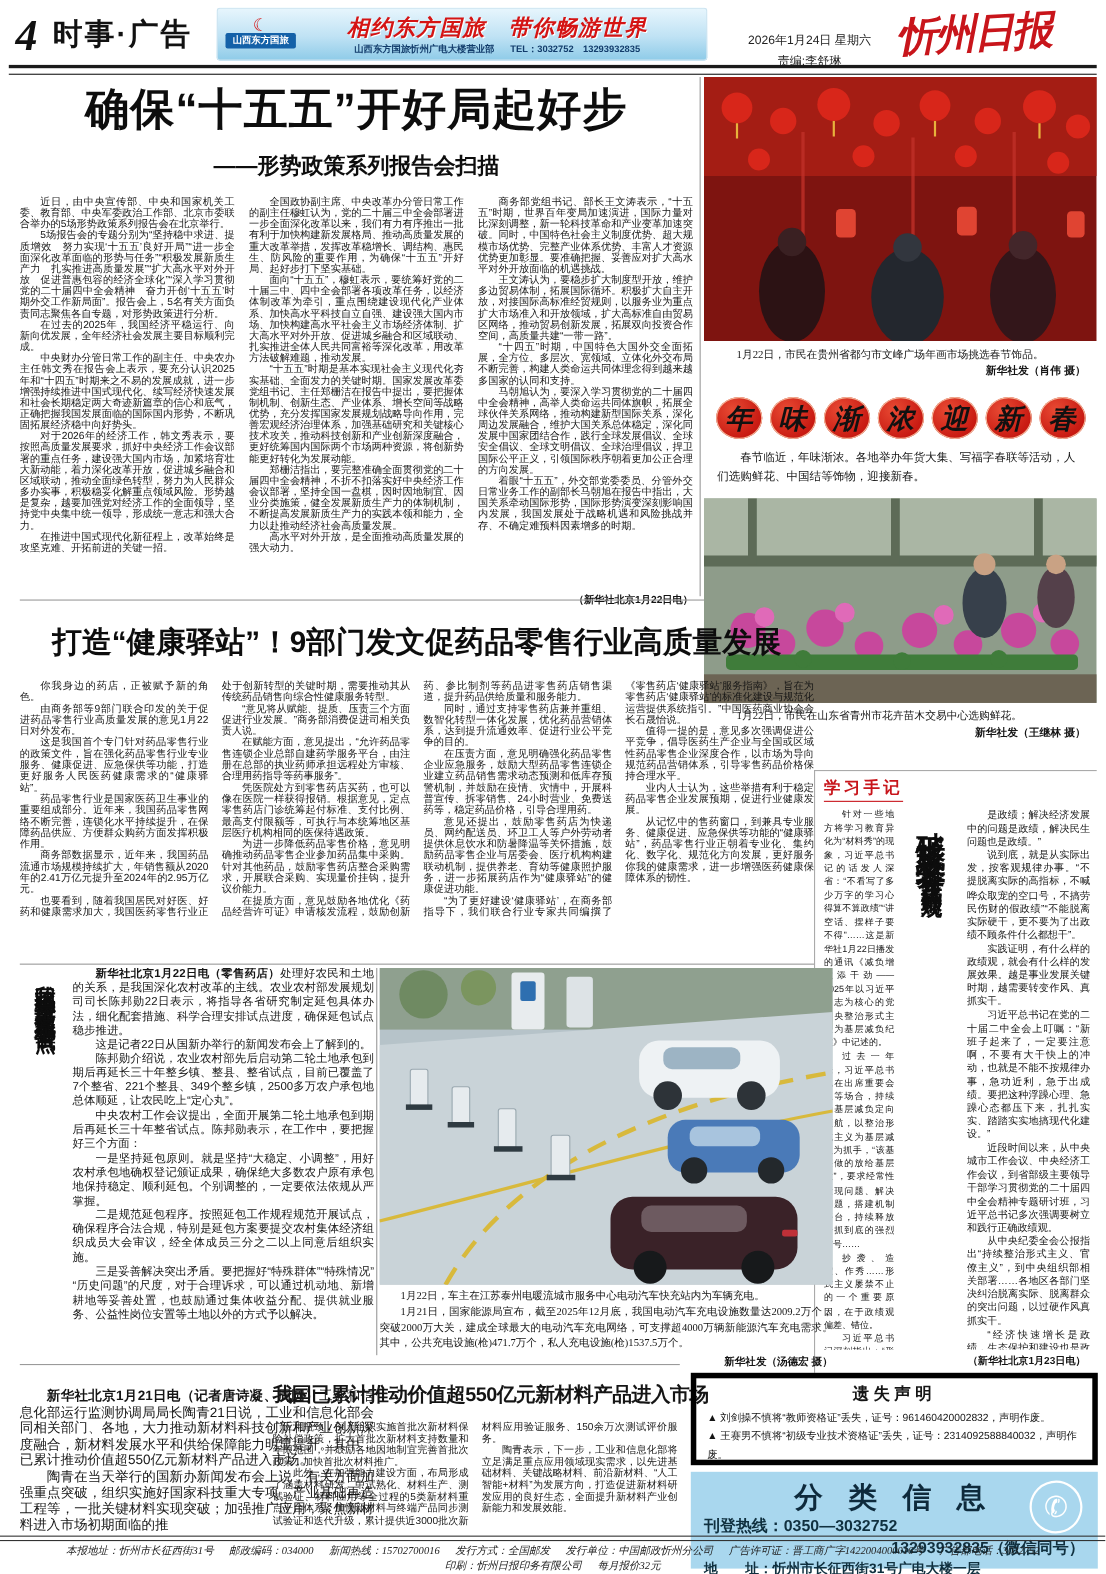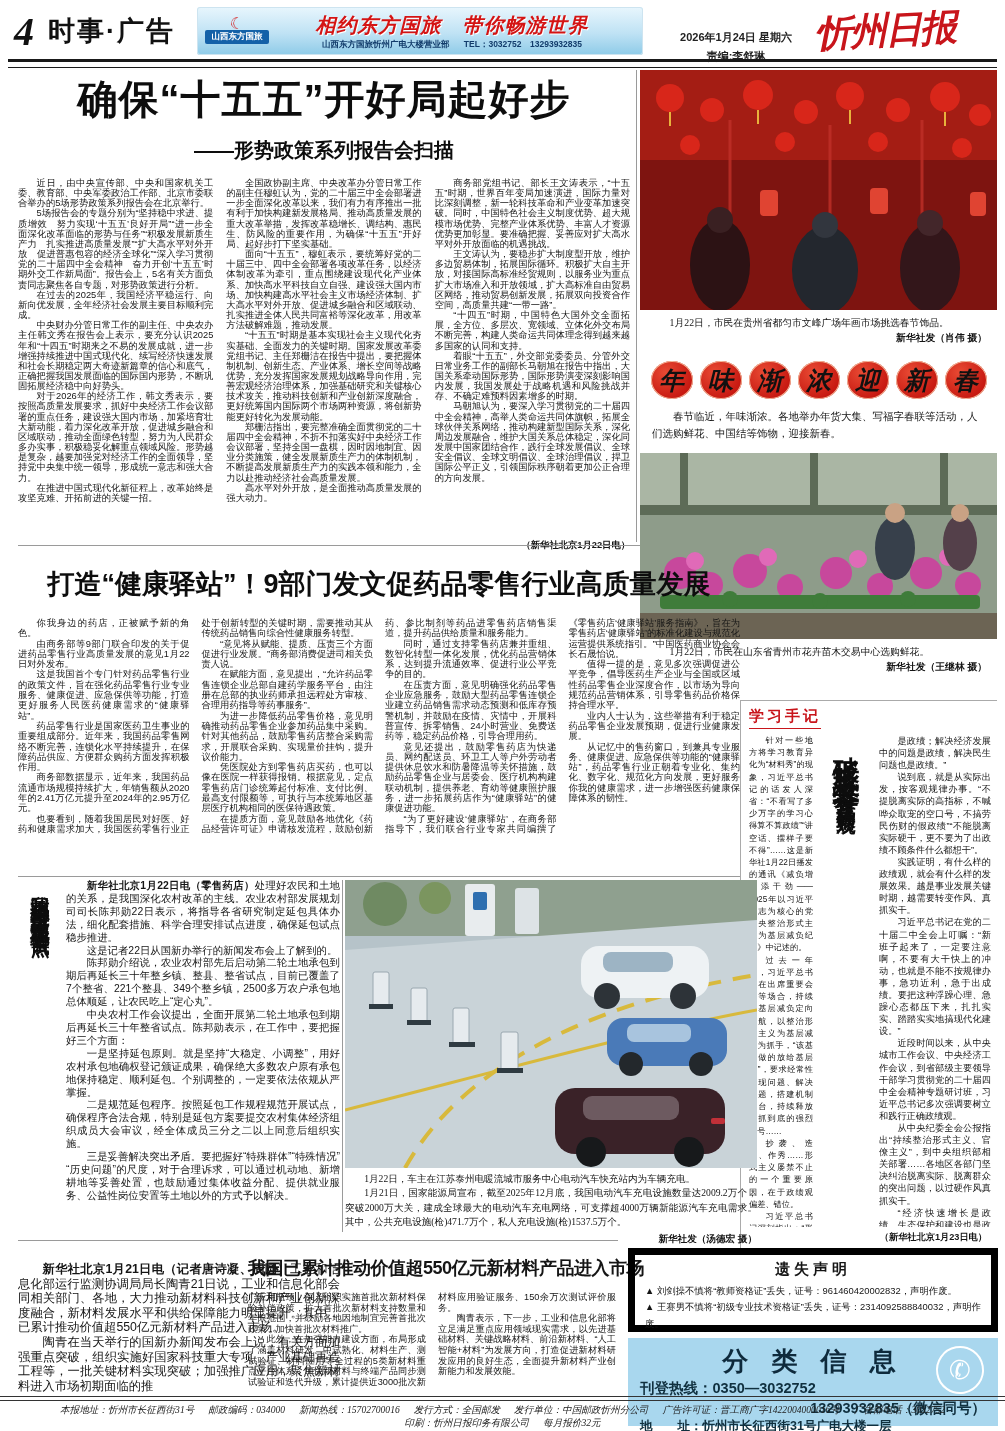--- a/index.html
+++ b/index.html
@@ -14,21 +14,21 @@
   #pageno{font-family:"Liberation Serif",serif;font-size:40px;font-weight:bold;font-style:italic;margin-left:14px;color:#111;}
   #secname{font-size:27px;font-weight:bold;letter-spacing:2px;margin-left:14px;color:#111;}
   #adbox{margin-left:22px;width:430px;height:48px;border-radius:3px;background:linear-gradient(180deg,#e8f6fd 0%,#bfe2f4 55%,#8ecbe8 100%);display:flex;align-items:center;padding:0 8px;box-shadow:0 0 0 1px #cde4f0 inset;}
   #adlogo{width:64px;text-align:center;}
   #adlogo .moon{color:#d61c1c;font-size:16px;line-height:12px;}
   #adlogo .brand{display:block;font-size:8.5px;font-weight:bold;color:#fff;background:#1461a8;padding:1px 2px;border-radius:2px;}
   #admain{flex:1;text-align:center;}
   #adslogan{font-size:20px;font-weight:900;font-style:italic;color:#d41414;letter-spacing:1px;text-shadow:1px 1px 0 #fff;}
   #adsub{font-size:8.5px;color:#123c6b;font-weight:bold;}
   #adsub span{margin:0 6px;}
-  #datebox{margin-left:18px;font-size:11px;font-weight:bold;color:#222;line-height:1.7;text-align:center;width:150px;margin-top:32px;}
+  #datebox{margin-left:18px;font-size:11px;font-weight:normal;color:#222;line-height:1.7;text-align:center;width:150px;margin-top:32px;}
   #masthead{font-family:"DejaVu Serif",serif;font-size:37px;font-weight:bold;font-style:italic;color:#c8151b;transform:rotate(-3deg);letter-spacing:-2px;margin-left:4px;}
   #toprule{left:8px;top:59px;width:989px;height:5px;border-top:3px solid #1a1a1a;border-bottom:1px solid #1a1a1a;}
   
   #a1{left:18px;top:72px;width:612px;}
   #a1 h1{margin:0;font-size:40px;font-weight:900;text-align:center;letter-spacing:1px;color:#0d0d0d;}
   #a1 h2{margin:10px 0 0;font-size:20px;font-weight:bold;text-align:center;color:#0d0d0d;}
   #a1body{margin-top:14px;height:372px;column-count:3;column-gap:13px;font-size:9.3px;line-height:10.15px;overflow:hidden;position:relative;}
   .credit{font-weight:bold;text-align:right;}
   #a1credit{position:absolute;right:0;bottom:0;background:#fff;font-size:9.3px;padding-left:6px;}
   
@@ -65,21 +65,21 @@
   #chgcap p{text-indent:2em;}
   #chgcredit{font-family:"Liberation Sans",sans-serif;font-weight:bold;text-align:right;font-size:9.6px;margin-top:2px;}
   
   #matcol1{left:18px;top:1262px;width:322px;height:164px;font-size:12.3px;line-height:14.6px;text-align:justify;overflow:hidden;}
   #matcol1 p{text-indent:2em;}
   #mathead{left:248px;top:1256px;width:368px;text-align:center;font-size:18px;font-weight:900;white-space:nowrap;letter-spacing:-0.5px;}
   #matcols{left:248px;top:1292px;width:368px;height:134px;column-count:2;column-gap:12px;font-size:9.2px;line-height:10.6px;text-align:justify;overflow:hidden;}
   #matcols p{text-indent:2em;}
   #matcols p:first-child{text-indent:0;}
   
-  #lost{left:628px;top:1248px;width:370px;height:84px;border:7px solid #000000;box-sizing:border-box;padding:5px 10px;}
+  #lost{left:628px;top:1248px;width:370px;height:84px;border:5px solid #000000;box-sizing:border-box;padding:5px 10px;}
   #losttitle{text-align:center;font-weight:bold;font-size:15px;letter-spacing:4px;margin-bottom:4px;}
   #lostitems p{font-size:9.4px;line-height:1.75;}
   #classified{left:628px;top:1338px;width:370px;height:88px;background:#a9d7ee;box-sizing:border-box;padding:6px 12px;position:relative;}
   #clstitle{text-align:center;font-weight:900;font-size:26px;letter-spacing:8px;color:#0e2a3c;}
   #clsphone{position:absolute;right:14px;top:8px;width:44px;height:44px;border:2px solid #fff;border-radius:50%;color:#fff;font-size:26px;display:flex;align-items:center;justify-content:center;transform:rotate(-10deg);}
   .clsline{font-weight:bold;color:#10303f;font-size:14.5px;line-height:1.35;}
   .clsline.indent2{padding-left:74px;text-align:right;}
   .clsline.small{font-size:12.5px;}
   
   #footrule{left:0;top:1396px;width:1005px;height:3px;border-top:1px solid #333;border-bottom:1px solid #333;}
@@ -128,22 +128,22 @@
       <p>对于2026年的经济工作，韩文秀表示，要按照高质量发展要求，抓好中央经济工作会议部署的重点任务，建设强大国内市场，加紧培育壮大新动能，着力深化改革开放，促进城乡融合和区域联动，推动全面绿色转型，努力为人民群众多办实事，积极稳妥化解重点领域风险。形势越是复杂，越要加强党对经济工作的全面领导，坚持党中央集中统一领导，形成统一意志和强大合力。</p>
       <p>在推进中国式现代化新征程上，改革始终是攻坚克难、开拓前进的关键一招。</p>
       <p>全国政协副主席、中央改革办分管日常工作的副主任穆虹认为，党的二十届三中全会部署进一步全面深化改革以来，我们有力有序推出一批有利于加快构建新发展格局、推动高质量发展的重大改革举措，发挥改革稳增长、调结构、惠民生、防风险的重要作用，为确保“十五五”开好局、起好步打下坚实基础。</p>
       <p>面向“十五五”，穆虹表示，要统筹好党的二十届三中、四中全会部署各项改革任务，以经济体制改革为牵引，重点围绕建设现代化产业体系、加快高水平科技自立自强、建设强大国内市场、加快构建高水平社会主义市场经济体制、扩大高水平对外开放、促进城乡融合和区域联动、扎实推进全体人民共同富裕等深化改革，用改革方法破解难题，推动发展。</p>
       <p>“十五五”时期是基本实现社会主义现代化夯实基础、全面发力的关键时期。国家发展改革委党组书记、主任郑栅洁在报告中提出，要把握体制机制、创新生态、产业体系、增长空间等战略优势，充分发挥国家发展规划战略导向作用，完善宏观经济治理体系，加强基础研究和关键核心技术攻关，推动科技创新和产业创新深度融合，更好统筹国内国际两个市场两种资源，将创新势能更好转化为发展动能。</p>
       <p>郑栅洁指出，要完整准确全面贯彻党的二十届四中全会精神，不折不扣落实好中央经济工作会议部署，坚持全国一盘棋，因时因地制宜、因业分类施策，健全发展新质生产力的体制机制，不断提高发展新质生产力的实践本领和能力，全力以赴推动经济社会高质量发展。</p>
       <p>高水平对外开放，是全面推动高质量发展的强大动力。</p>
       <p>商务部党组书记、部长王文涛表示，“十五五”时期，世界百年变局加速演进，国际力量对比深刻调整，新一轮科技革命和产业变革加速突破。同时，中国特色社会主义制度优势、超大规模市场优势、完整产业体系优势、丰富人才资源优势更加彰显。要准确把握、妥善应对扩大高水平对外开放面临的机遇挑战。</p>
       <p>王文涛认为，要稳步扩大制度型开放，维护多边贸易体制，拓展国际循环。积极扩大自主开放，对接国际高标准经贸规则，以服务业为重点扩大市场准入和开放领域，扩大高标准自由贸易区网络，推动贸易创新发展，拓展双向投资合作空间，高质量共建“一带一路”。</p>
       <p>“十四五”时期，中国特色大国外交全面拓展，全方位、多层次、宽领域、立体化外交布局不断完善，构建人类命运共同体理念得到越来越多国家的认同和支持。</p>
+      <p>马朝旭认为，要深入学习贯彻党的二十届四中全会精神，高举人类命运共同体旗帜，拓展全球伙伴关系网络，推动构建新型国际关系，深化周边发展融合，维护大国关系总体稳定，深化同发展中国家团结合作，践行全球发展倡议、全球安全倡议、全球文明倡议、全球治理倡议，捍卫国际公平正义，引领国际秩序朝着更加公正合理的方向发展。</p>
       <p>着眼“十五五”，外交部党委委员、分管外交日常业务工作的副部长马朝旭在报告中指出，大国关系牵动国际形势，国际形势演变深刻影响国内发展，我国发展处于战略机遇和风险挑战并存、不确定难预料因素增多的时期。</p>
-      <p>马朝旭认为，要深入学习贯彻党的二十届四中全会精神，高举人类命运共同体旗帜，拓展全球伙伴关系网络，推动构建新型国际关系，深化周边发展融合，维护大国关系总体稳定，深化同发展中国家团结合作，践行全球发展倡议、全球安全倡议、全球文明倡议、全球治理倡议，捍卫国际公平正义，引领国际秩序朝着更加公正合理的方向发展。</p>
     </div>
 </div>
 <div class="abs vline hairline" style="left:636px;top:70px;height:472px;"></div>
 <div class="abs hline hairline" style="left:18px;top:545px;width:722px;"></div>
 
 <div id="rc" class="abs">
   <svg class="photo" height="240" viewBox="0 0 357 240">
     <rect width="357" height="240" fill="#7e1410"></rect>
     <rect width="357" height="90" fill="#a41d14"></rect>
     <g fill="#d8261a">
@@ -245,22 +245,22 @@
   <div id="a2body" class="just indent">
     <span id="a2credit" class="credit">（新华社北京1月22日电）</span>
   <p>你我身边的药店，正被赋予新的角色。</p>
       <p>由商务部等9部门联合印发的关于促进药品零售行业高质量发展的意见1月22日对外发布。</p>
       <p>这是我国首个专门针对药品零售行业的政策文件，旨在强化药品零售行业专业服务、健康促进、应急保供等功能，打造更好服务人民医药健康需求的“健康驿站”。</p>
       <p>药品零售行业是国家医药卫生事业的重要组成部分。近年来，我国药品零售网络不断完善，连锁化水平持续提升，在保障药品供应、方便群众购药方面发挥积极作用。</p>
       <p>商务部数据显示，近年来，我国药品流通市场规模持续扩大，年销售额从2020年的2.41万亿元提升至2024年的2.95万亿元。</p>
       <p>也要看到，随着我国居民对好医、好药和健康需求加大，我国医药零售行业正处于创新转型的关键时期，需要推动其从传统药品销售向综合性健康服务转型。</p>
       <p>“意见将从赋能、提质、压责三个方面促进行业发展。”商务部消费促进司相关负责人说。</p>
       <p>在赋能方面，意见提出，“允许药品零售连锁企业总部自建药学服务平台，由注册在总部的执业药师承担远程处方审核、合理用药指导等药事服务”。</p>
+      <p>凭医院处方到零售药店买药，也可以像在医院一样获得报销。根据意见，定点零售药店门诊统筹起付标准、支付比例、最高支付限额等，可执行与本统筹地区基层医疗机构相同的医保待遇政策。</p>
       <p>为进一步降低药品零售价格，意见明确推动药品零售企业参加药品集中采购。针对其他药品，鼓励零售药店整合采购需求，开展联合采购、实现量价挂钩，提升议价能力。</p>
-      <p>凭医院处方到零售药店买药，也可以像在医院一样获得报销。根据意见，定点零售药店门诊统筹起付标准、支付比例、最高支付限额等，可执行与本统筹地区基层医疗机构相同的医保待遇政策。</p>
       <p>在提质方面，意见鼓励各地优化《药品经营许可证》申请核发流程，鼓励创新药、参比制剂等药品进零售药店销售渠道，提升药品供给质量和服务能力。</p>
       <p>同时，通过支持零售药店兼并重组、数智化转型一体化发展，优化药品营销体系，达到提升流通效率、促进行业公平竞争的目的。</p>
       <p>在压责方面，意见明确强化药品零售企业应急服务，鼓励大型药品零售连锁企业建立药品销售需求动态预测和低库存预警机制，并鼓励在疫情、灾情中，开展科普宣传、拆零销售、24小时营业、免费送药等，稳定药品价格，引导合理用药。</p>
       <p>意见还提出，鼓励零售药店为快递员、网约配送员、环卫工人等户外劳动者提供休息饮水和防暑降温等关怀措施，鼓励药品零售企业与居委会、医疗机构构建联动机制，提供养老、育幼等健康照护服务，进一步拓展药店作为“健康驿站”的健康促进功能。</p>
       <p>“为了更好建设‘健康驿站’，在商务部指导下，我们联合行业专家共同编撰了《零售药店‘健康驿站’服务指南》，旨在为零售药店‘健康驿站’的标准化建设与规范化运营提供系统指引。”中国医药商业协会会长石晟怡说。</p>
       <p>值得一提的是，意见多次强调促进公平竞争，倡导医药生产企业与全国或区域性药品零售企业深度合作，以市场为导向规范药品营销体系，引导零售药品价格保持合理水平。</p>
       <p>业内人士认为，这些举措有利于稳定药品零售企业发展预期，促进行业健康发展。</p>
       <p>从记忆中的售药窗口，到兼具专业服务、健康促进、应急保供等功能的“健康驿站”，药品零售行业正朝着专业化、集约化、数字化、规范化方向发展，更好服务你我的健康需求，进一步增强医药健康保障体系的韧性。</p>
     </div>
 </div>

